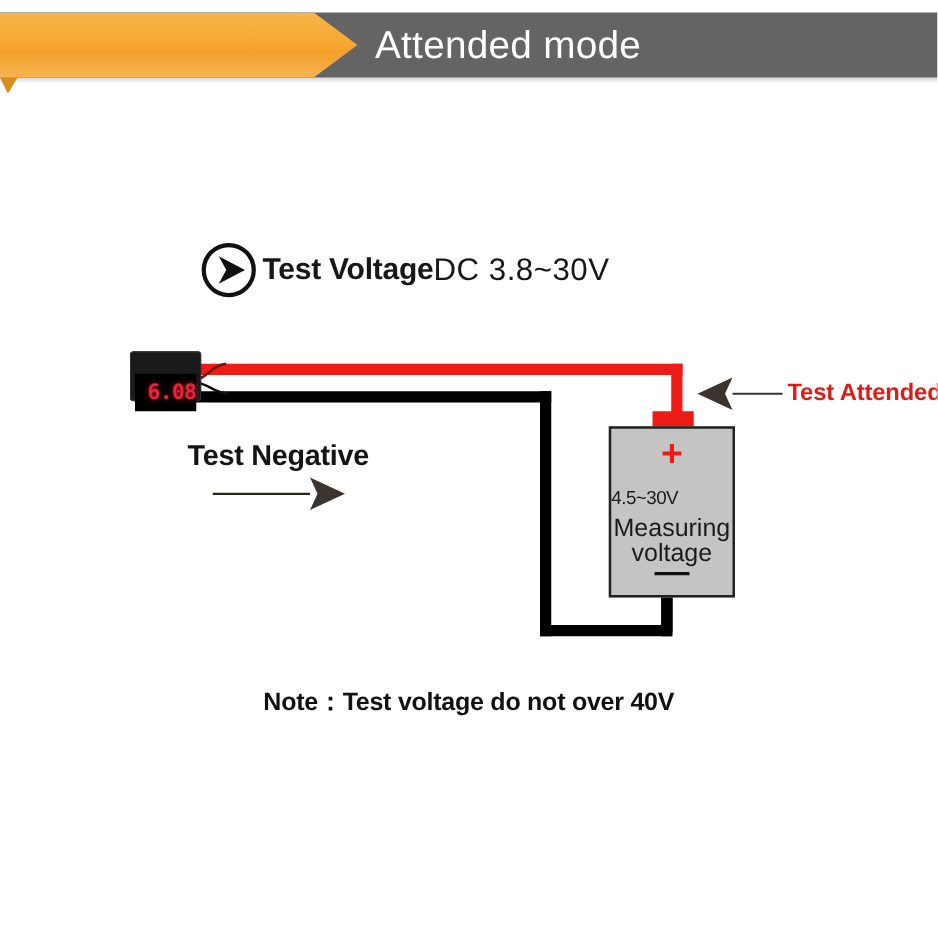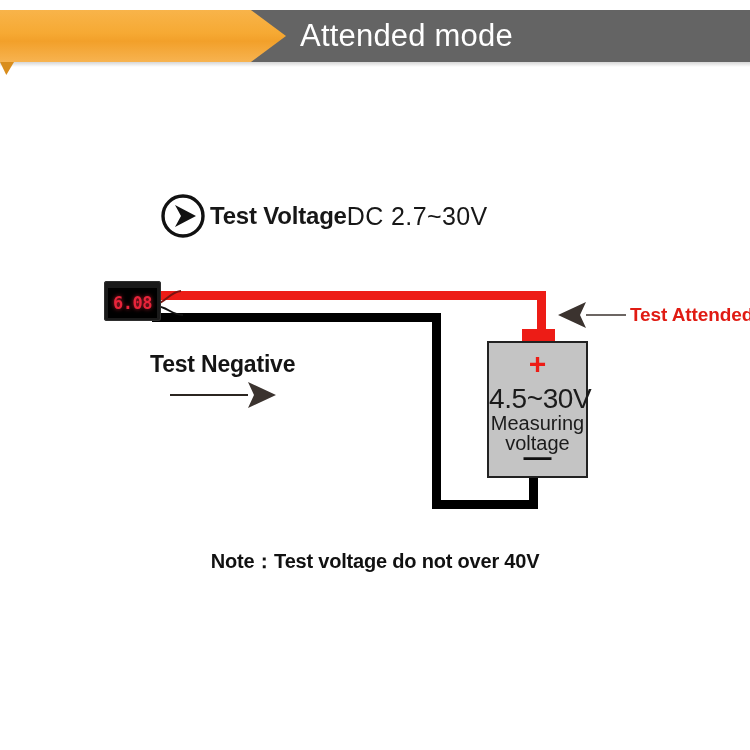--- a/index.html
+++ b/index.html
@@ -157,27 +157,27 @@
     top: 281px;
     width: 57px;
     height: 40px;
     background: #1a1a1a;
     border-radius: 3px;
     box-shadow: inset 0 0 0 1px #2e2e2e;
   }
   #meter-screen {
     position: absolute;
     left: 4px;
-    top: 7px;
+    top: 18px;
     width: 49px;
     height: 30px;
     background: #000000;
     display: flex;
     align-items: center;
-    justify-content: center;
+    justify-content: flex-end;
   }
   #meter-reading {
     color: #e8243a;
     font-family: "DejaVu Sans Mono", monospace;
     font-size: 17px;
     font-weight: bold;
     letter-spacing: -0.5px;
     text-shadow: 0 0 4px rgba(237,40,60,0.75);
     line-height: 1;
   }
@@ -213,21 +213,21 @@
     font-weight: bold;
     line-height: 30px;
   }
   #battery-range-label {
     position: absolute;
     left: 0;
     right: 0;
     top: 44px;
     text-align: left;
     color: #1b1b1b;
-    font-size: 28px;
+    font-size: 15px;
     letter-spacing: -0.4px;
     line-height: 24px;
   }
   #battery-measuring-label {
     position: absolute;
     left: 0;
     right: 0;
     top: 70px;
     text-align: center;
     color: #1b1b1b;
@@ -318,21 +318,21 @@
 </div>
 
 <div id="test-voltage-row">
   <span id="play-circle-icon">
     <svg width="46" height="46" viewBox="0 0 46 46">
       <circle cx="23" cy="23" r="20" fill="none" stroke="#111111" stroke-width="3.4"></circle>
       <path d="M15 12 L36 23 L15 34 L21 23 Z" fill="#111111"></path>
     </svg>
   </span>
   <span id="test-voltage-label">Test Voltage</span>
-  <span id="test-voltage-value">DC 2.7~30V</span>
+  <span id="test-voltage-value">DC 3.8~30V</span>
 </div>
 
 <div class="wire" id="red-wire-horizontal"></div>
 <div class="wire" id="red-wire-vertical"></div>
 <div class="wire" id="black-wire-horizontal-top"></div>
 <div class="wire" id="black-wire-vertical"></div>
 <div class="wire" id="black-wire-horizontal-bottom"></div>
 <div class="wire" id="black-wire-vertical-right"></div>
 <div id="battery-bottom-lead"></div>
 

